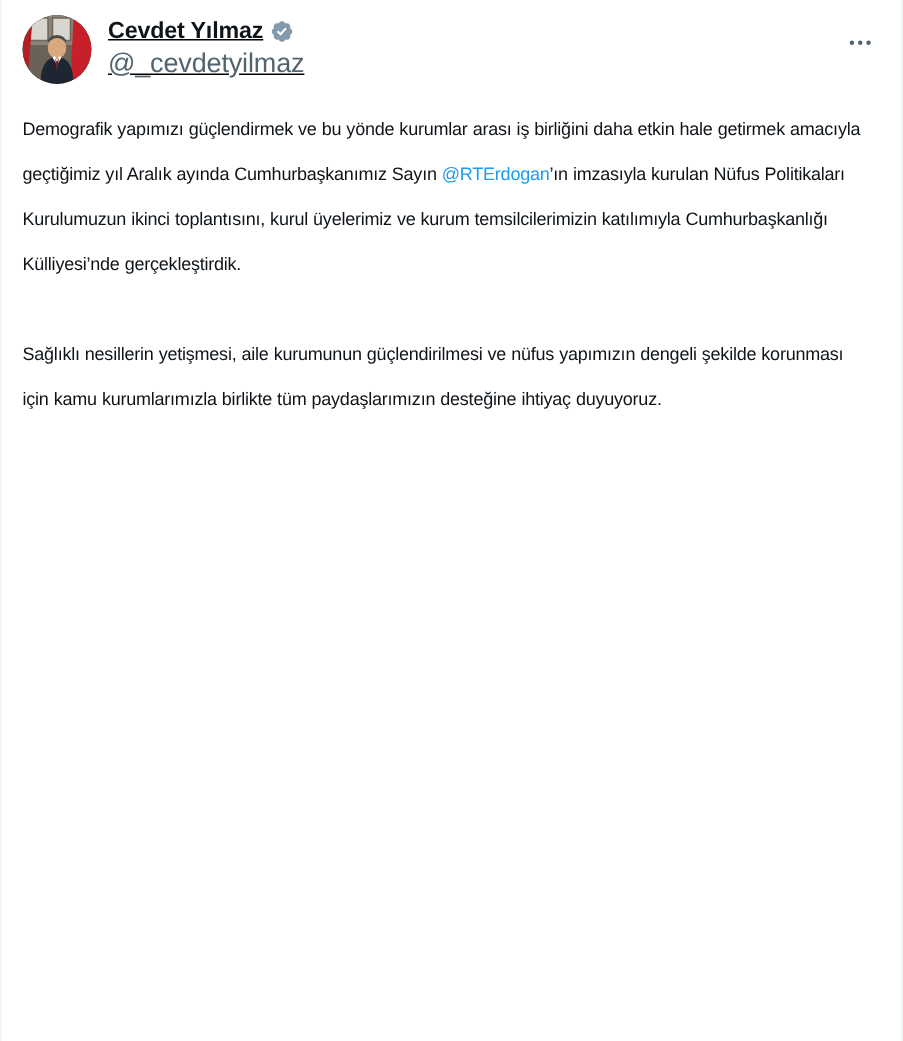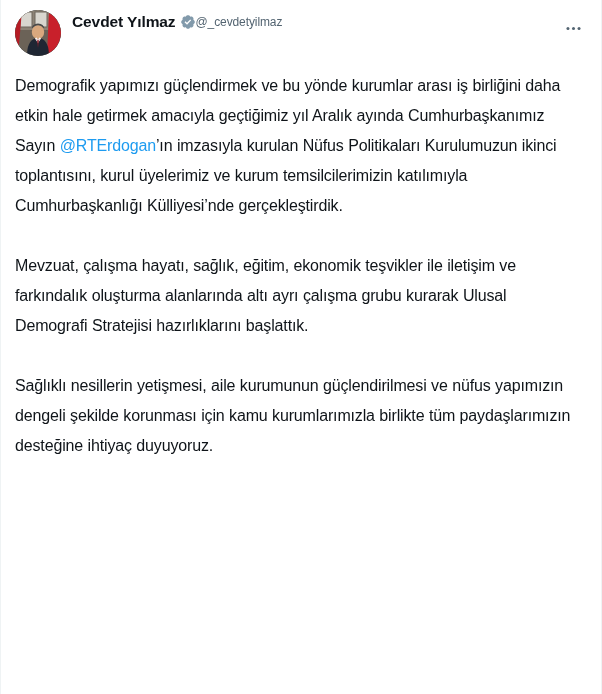--- a/index.html
+++ b/index.html
@@ -43,23 +43,24 @@
     overflow: hidden;
     flex: 0 0 46px;
     position: relative;
     background: #2c2f33;
   }
   .avatar svg { display: block; }
 
   .identity {
     margin-left: 11px;
     display: flex;
-    flex-direction: row;
+    flex-direction: column;
     justify-content: space-between;
     padding-top: 1px;
+    text-decoration: underline;
   }
 
   .name-row {
     display: flex;
     align-items: center;
     line-height: 20px;
   }
 
   .display-name {
     font-size: 15.5px;
@@ -73,21 +74,21 @@
     margin-left: 4px;
     width: 16px;
     height: 16px;
     display: inline-flex;
     align-items: center;
     flex: 0 0 16px;
   }
   .verified-badge svg { display: block; }
 
   .handle {
-    font-size: 12px;
+    font-size: 18px;
     color: #536471;
     line-height: 21px;
     margin-top: 1px;
     letter-spacing: -0.1px;
     white-space: nowrap;
   }
 
   .more-button {
     position: absolute;
     top: 4px;
@@ -103,21 +104,21 @@
   }
   .more-button svg { display: block; }
 
   
   .tweet-body {
     margin-top: 13px;
     padding-right: 8px;
   }
 
   .tweet-paragraph {
-    font-size: 16px;
+    font-size: 12px;
     line-height: 30px;
     color: #0f1419;
     margin: 0 0 30px 0;
     letter-spacing: -0.15px;
     word-spacing: 0.2px;
     white-space: pre-wrap;
   }
   .tweet-paragraph:last-child { margin-bottom: 0; }
 
   .mention {
@@ -174,17 +175,16 @@
       <svg width="19" height="19" viewBox="0 0 24 24" aria-hidden="true">
         <circle cx="5" cy="12" r="1.9" fill="#536471"></circle>
         <circle cx="12" cy="12" r="1.9" fill="#536471"></circle>
         <circle cx="19" cy="12" r="1.9" fill="#536471"></circle>
       </svg>
     </div>
   </div>
 
   <div class="tweet-body">
       <p class="tweet-paragraph"><span>Demografik yapımızı güçlendirmek ve bu yönde kurumlar arası iş birliğini daha etkin hale getirmek amacıyla geçtiğimiz yıl Aralık ayında Cumhurbaşkanımız Sayın </span><span class="mention">@RTErdogan</span><span>’ın imzasıyla kurulan Nüfus Politikaları Kurulumuzun ikinci toplantısını, kurul üyelerimiz ve kurum temsilcilerimizin katılımıyla Cumhurbaşkanlığı Külliyesi’nde gerçekleştirdik.</span></p>
-      <p class="tweet-paragraph"><span>Mevzuat, çalışma hayatı, sağlık, eğitim, ekonomik teşvikler ile iletişim ve farkındalık oluşturma alanlarında altı ayrı çalışma grubu kurarak Ulusal Demografi Stratejisi hazırlıklarını başlattık.</span></p>
       <p class="tweet-paragraph"><span>Sağlıklı nesillerin yetişmesi, aile kurumunun güçlendirilmesi ve nüfus yapımızın dengeli şekilde korunması için kamu kurumlarımızla birlikte tüm paydaşlarımızın desteğine ihtiyaç duyuyoruz.</span></p>
     </div>
 
 </div>
 
 </body></html>

